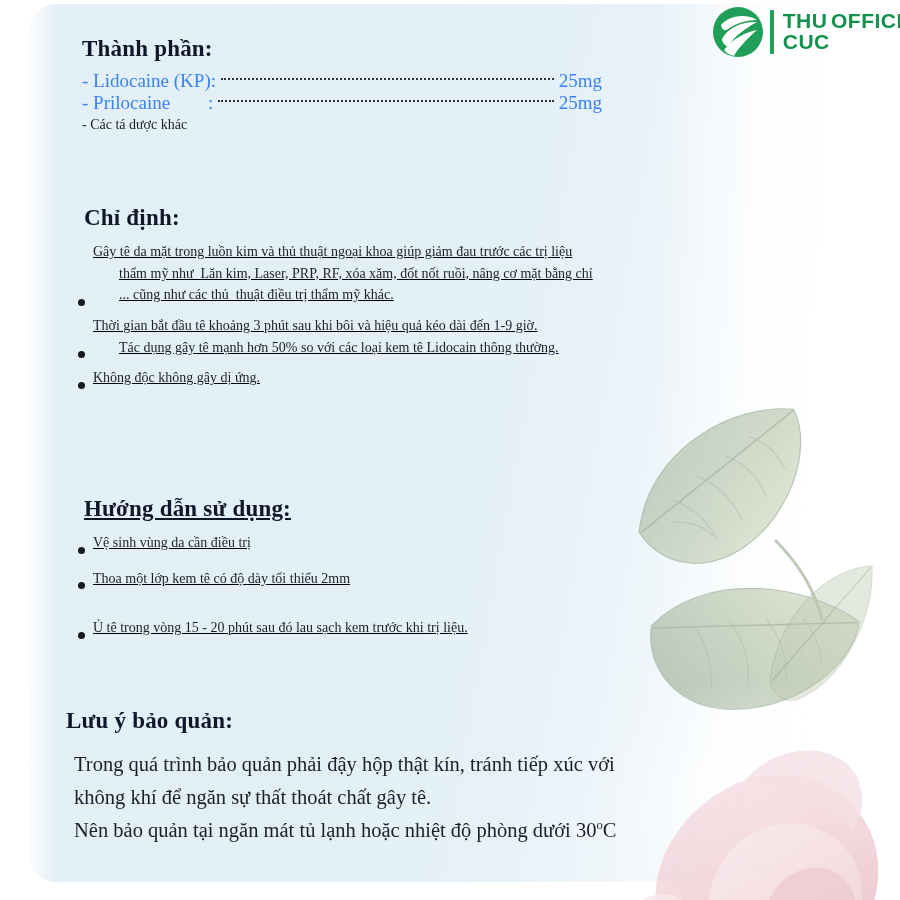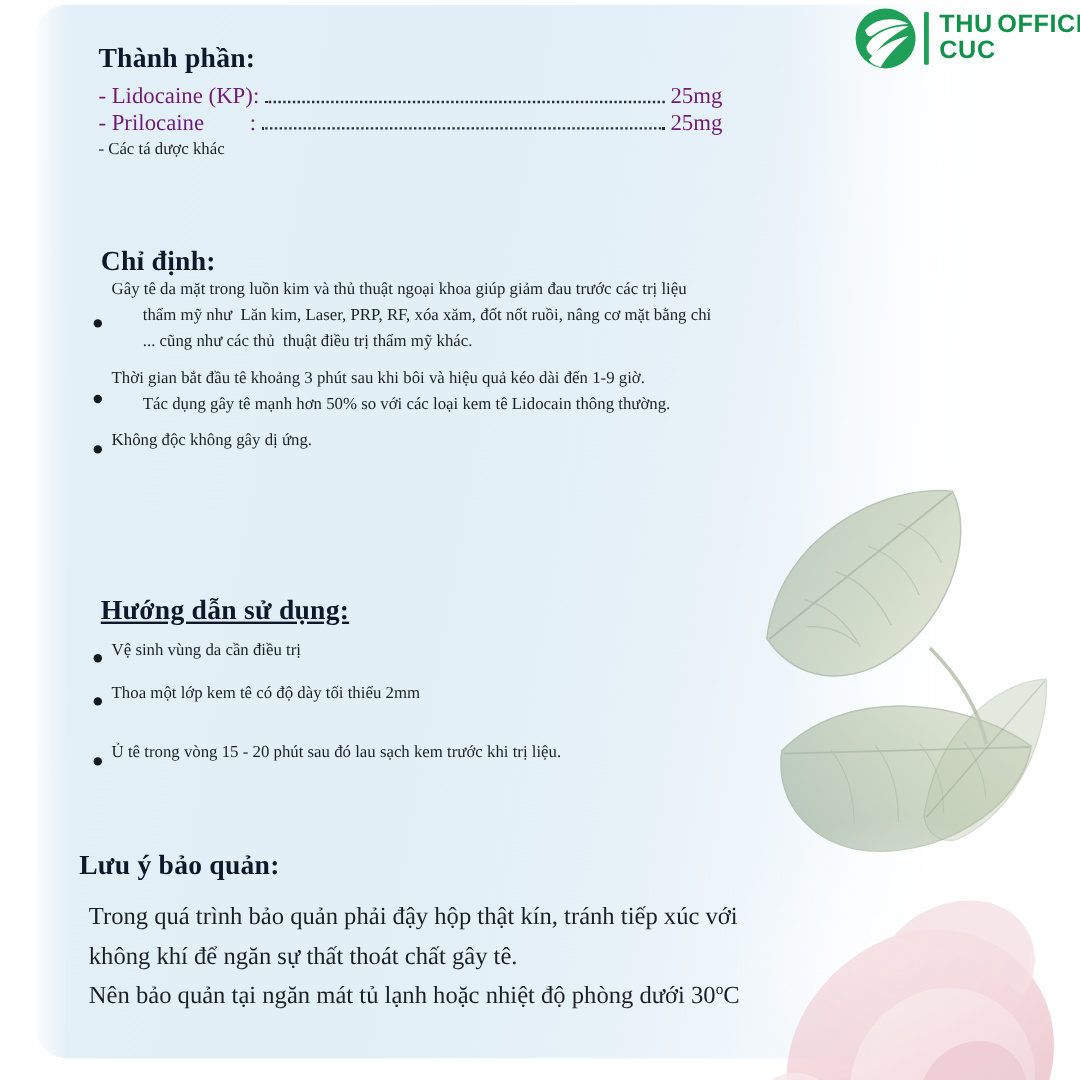--- a/index.html
+++ b/index.html
@@ -115,57 +115,58 @@
   .line {
     font-size: 14px;
     color: #1b2026;
     line-height: 1.55;
     font-family: "Liberation Serif", "DejaVu Serif", serif;
     white-space: pre;
   }
 
   .bullet-row {
     display: flex;
-    align-items: center;
+    align-items: flex-end;
     gap: 8px;
+    text-decoration: underline;
   }
   .bullet-dot {
     flex: 0 0 auto;
     width: 7px; height: 7px;
     border-radius: 50%;
     background: #15191e;
     margin-top: 12px;
   }
   .bullet-body { flex: 1 1 auto; }
 
   .ingredient-row {
     display: flex;
-    align-items: flex-end;
+    align-items: center;
     font-size: 19px;
-    color: #701a75;
+    color: #3b82f6;
     white-space: pre;
   }
   .ing-name { flex: 0 0 auto; }
   .ing-leader {
     flex: 1 1 auto;
     border-bottom: 2px dotted #2a3036;
     margin: 0 5px 6px 5px;
     min-width: 20px;
     height: 1px;
   }
   .ing-value { flex: 0 0 auto; }
 
   
   #blk-thanhphan { position: absolute; left: 82px; top: 36px; width: 520px; }
   #blk-chidinh   { position: absolute; left: 78px; top: 205px; width: 770px; }
   #blk-huongdan  { position: absolute; left: 78px; top: 496px; width: 700px; }
   #blk-luuy      { position: absolute; left: 66px; top: 708px; width: 740px; }
 
   #blk-thanhphan h2 { margin-left: 0px; margin-bottom: 8px; }
-  #blk-chidinh h2   { margin-left: 6px; }
+  #blk-chidinh h2   { margin-left: 6px; margin-bottom: 10px; }
   #blk-huongdan h2  { margin-left: 6px; margin-bottom: 10px; text-decoration: underline; }
   #blk-luuy h2      { margin-left: 0px; margin-bottom: 14px; }
 
   .ind-line { margin-left: 26px; }
   .para-line { font-size: 20.5px; line-height: 1.62; color: #1b2026; margin-left: 8px; white-space: pre; }
 
   .gap-s { height: 9px; }
   .gap-m { height: 14px; }
 
   sup.deg { font-size: 0.62em; vertical-align: super; }

